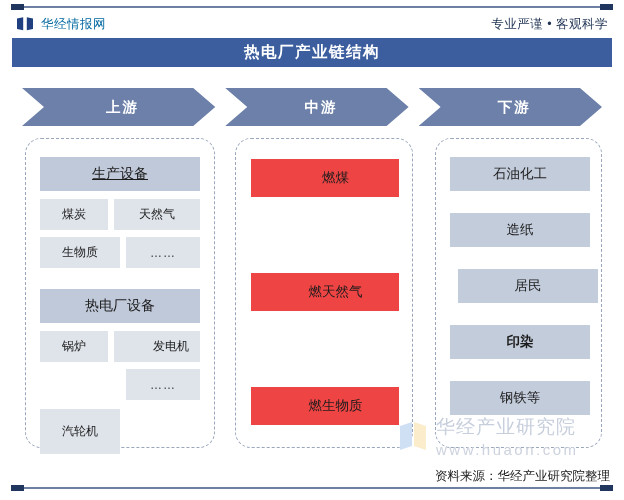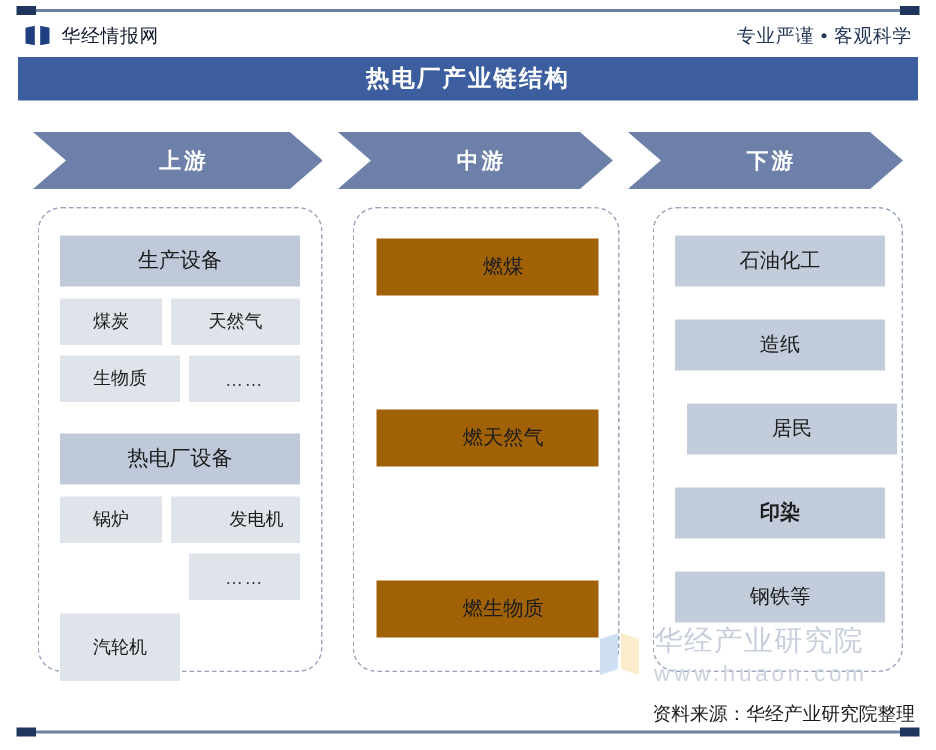--- a/index.html
+++ b/index.html
@@ -53,21 +53,21 @@
     align-items: center;
     gap: 7px;
   }
   .brand-logo {
     width: 18px;
     height: 14px;
     display: block;
   }
   .brand-name {
     font-size: 12.5px;
-    color: #0f172a;
+    color: #0369a1;
     letter-spacing: 0.5px;
     white-space: nowrap;
   }
   .tagline {
     font-size: 12.5px;
     color: #1f3354;
     letter-spacing: 0.5px;
     white-space: nowrap;
   }
 
@@ -153,35 +153,35 @@
   }
   .box-head {
     background: #c0c9d9;
     font-size: 14px;
   }
   .box-sub {
     background: #dfe3ea;
     font-size: 12px;
   }
   .box-mid {
-    background: #a16207;
+    background: #ef4444;
     font-size: 13.5px;
     padding-left: 21px;
   }
   .box-down {
     background: #c3ccdb;
     font-size: 13.5px;
   }
   .ellipsis {
     letter-spacing: 1px;
     color: #3a3a3a;
   }
 
   
-  .u-head-1 { left: 14px; top: 18px;  width: 160px; height: 34px; }
+  .u-head-1 { left: 14px; top: 18px;  width: 160px; height: 34px; text-decoration: underline; }
   .u-s-1    { left: 14px; top: 60px;  width: 68px;  height: 31px; }
   .u-s-2    { left: 88px; top: 60px;  width: 86px;  height: 31px; }
   .u-s-3    { left: 14px; top: 98px;  width: 80px;  height: 31px; }
   .u-s-4    { left: 100px;top: 98px;  width: 74px;  height: 31px; }
   .u-head-2 { left: 14px; top: 150px; width: 160px; height: 34px; }
   .u-s-5    { left: 14px; top: 192px; width: 68px;  height: 31px; }
   .u-s-6    { left: 88px; top: 192px; width: 86px;  height: 31px; padding-left: 28px; }
   .u-s-7    { left: 14px; top: 230px; width: 80px;  height: 45px; margin-top: 40px; }
   .u-s-8    { left: 100px;top: 230px; width: 74px;  height: 31px; }
 

